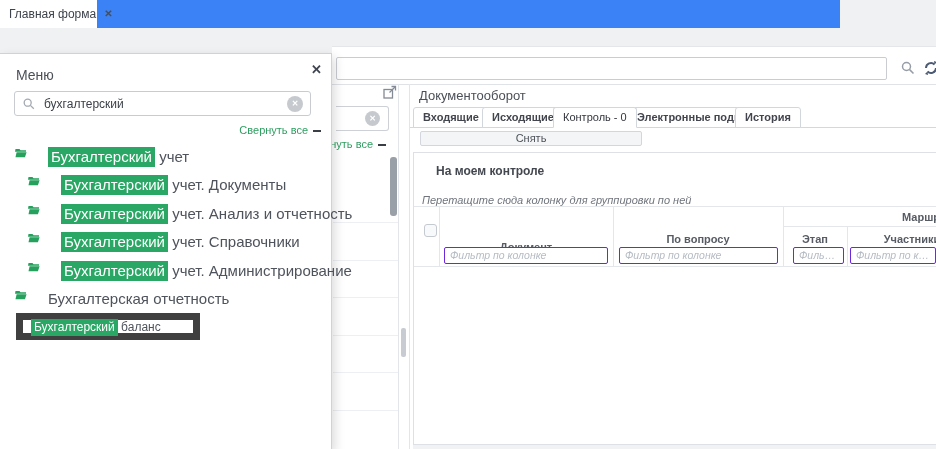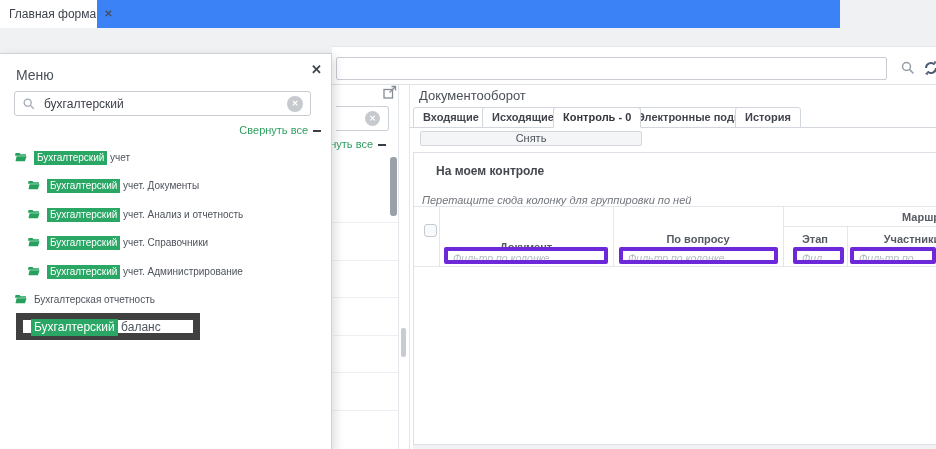--- a/index.html
+++ b/index.html
@@ -41,54 +41,54 @@
   .strip-row { left:333px; width:65px; height:0; border-top:1px solid #edeff2; }
   .strip-scroll { left:390px; top:157px; width:7px; height:59px; background:#9aa0a8; border-radius:3px; }
   .gutter-scroll { left:401px; top:328px; width:5px; height:29px; background:#c8ccd2; border-radius:2px; }
 
   
   .doc-title { left:419px; top:88px; font-size:13px; color:#4b5058; }
   .tabs-line { left:410px; top:127px; width:526px; height:0; border-top:1px solid #d4d8de; }
   .dtab { top:107px; height:21px; background:#fff; border:1px solid #d2d7dd;
     border-radius:3px 3px 0 0; font-size:11px; font-weight:600; color:#42454d;
     padding:0 9px; line-height:19px; white-space:nowrap; z-index:1; }
-  .dtab.active { font-weight:700; color:#33363d; border-bottom-color:#fff; z-index:2; }
+  .dtab.active { font-weight:400; color:#33363d; border-bottom-color:#fff; z-index:2; }
   .btn-snyat { left:420px; top:131px; width:222px; height:15px; background:#f4f5f6;
     border:1px solid #d3d7dd; border-radius:2px; font-size:11px; color:#4c5158;
     text-align:center; line-height:13px; }
 
   .content-box { left:413px; top:152px; right:0; bottom:4px; background:#fff;
     border:1px solid #dde1e7; border-right:none; }
   .bottom-strip { left:413px; bottom:0; right:0; height:4px; background:#f0f2f4; }
 
   .section-title { left:22px; top:11px; font-size:12px; font-weight:700; color:#43474f; }
   .group-hint { left:8px; top:41px; font-size:11px; font-style:italic; color:#70757d; white-space:nowrap; }
 
   .t-line { border-top:1px solid #e3e6eb; height:0; }
   .t-vline { border-left:1px solid #e3e6eb; width:0; }
   .hdr-cell { font-size:11px; font-weight:600; color:#565b64; text-align:center; white-space:nowrap; }
   .checkbox { left:10px; top:71px; width:13px; height:13px; border:1px solid #c5cad1;
     border-radius:3px; background:#f8f9fa; }
-  .fbox { top:94px; height:17px; background:#fff; border:4px solid #6d28d9; border-radius:2px;
+  .fbox { top:94px; height:17px; background:#fff; border:1px solid #6d28d9; border-radius:2px;
     padding:1px 5px; overflow:hidden; }
   .fbox .ph { display:block; font-size:10.5px; font-style:italic; color:#b6bcc4;
     white-space:nowrap; overflow:hidden; text-overflow:ellipsis; line-height:13px; }
 
   
   .popup { left:0; top:53px; width:332px; height:397px; background:#fff; z-index:10;
     border:1px solid #cfd3d9; border-left:none; border-bottom:none;
     box-shadow:3px 4px 10px rgba(0,0,0,0.14); }
   .popup-title { left:16px; top:13px; font-size:14px; color:#4b5058; }
   .popup-close { right:9px; top:8px; font-size:13px; font-weight:600; color:#3f4550; }
   .popup-search { left:14px; top:37px; width:297px; height:25px; border:1px solid #c8ccd2;
     border-radius:3px; background:#fff; display:flex; align-items:center; padding:0 7px; gap:8px; }
   .popup-search .val { flex:1; font-size:12px; color:#3c4149; }
   .popup-collapse { right:10px; top:70px; font-size:11px; color:#2f9e60; white-space:nowrap; }
 
-  .trow { height:18px; display:flex; align-items:center; gap:7px; font-size:10px;
+  .trow { height:18px; display:flex; gap:21px; font-size:15px;
     color:#4e535c; white-space:nowrap; }
   .hl { background:#2aa765; color:#fff; padding:1px 3px 2px 3px; }
   .red-box { left:16px; top:259px; width:184px; height:27px; border:7px solid #404040;
     background:#fff; display:flex; align-items:center; padding-left:8px;
     font-size:12px; color:#4e535c; white-space:nowrap; }
 
   svg { display:block; }
 </style>
 </head>
 <body>

